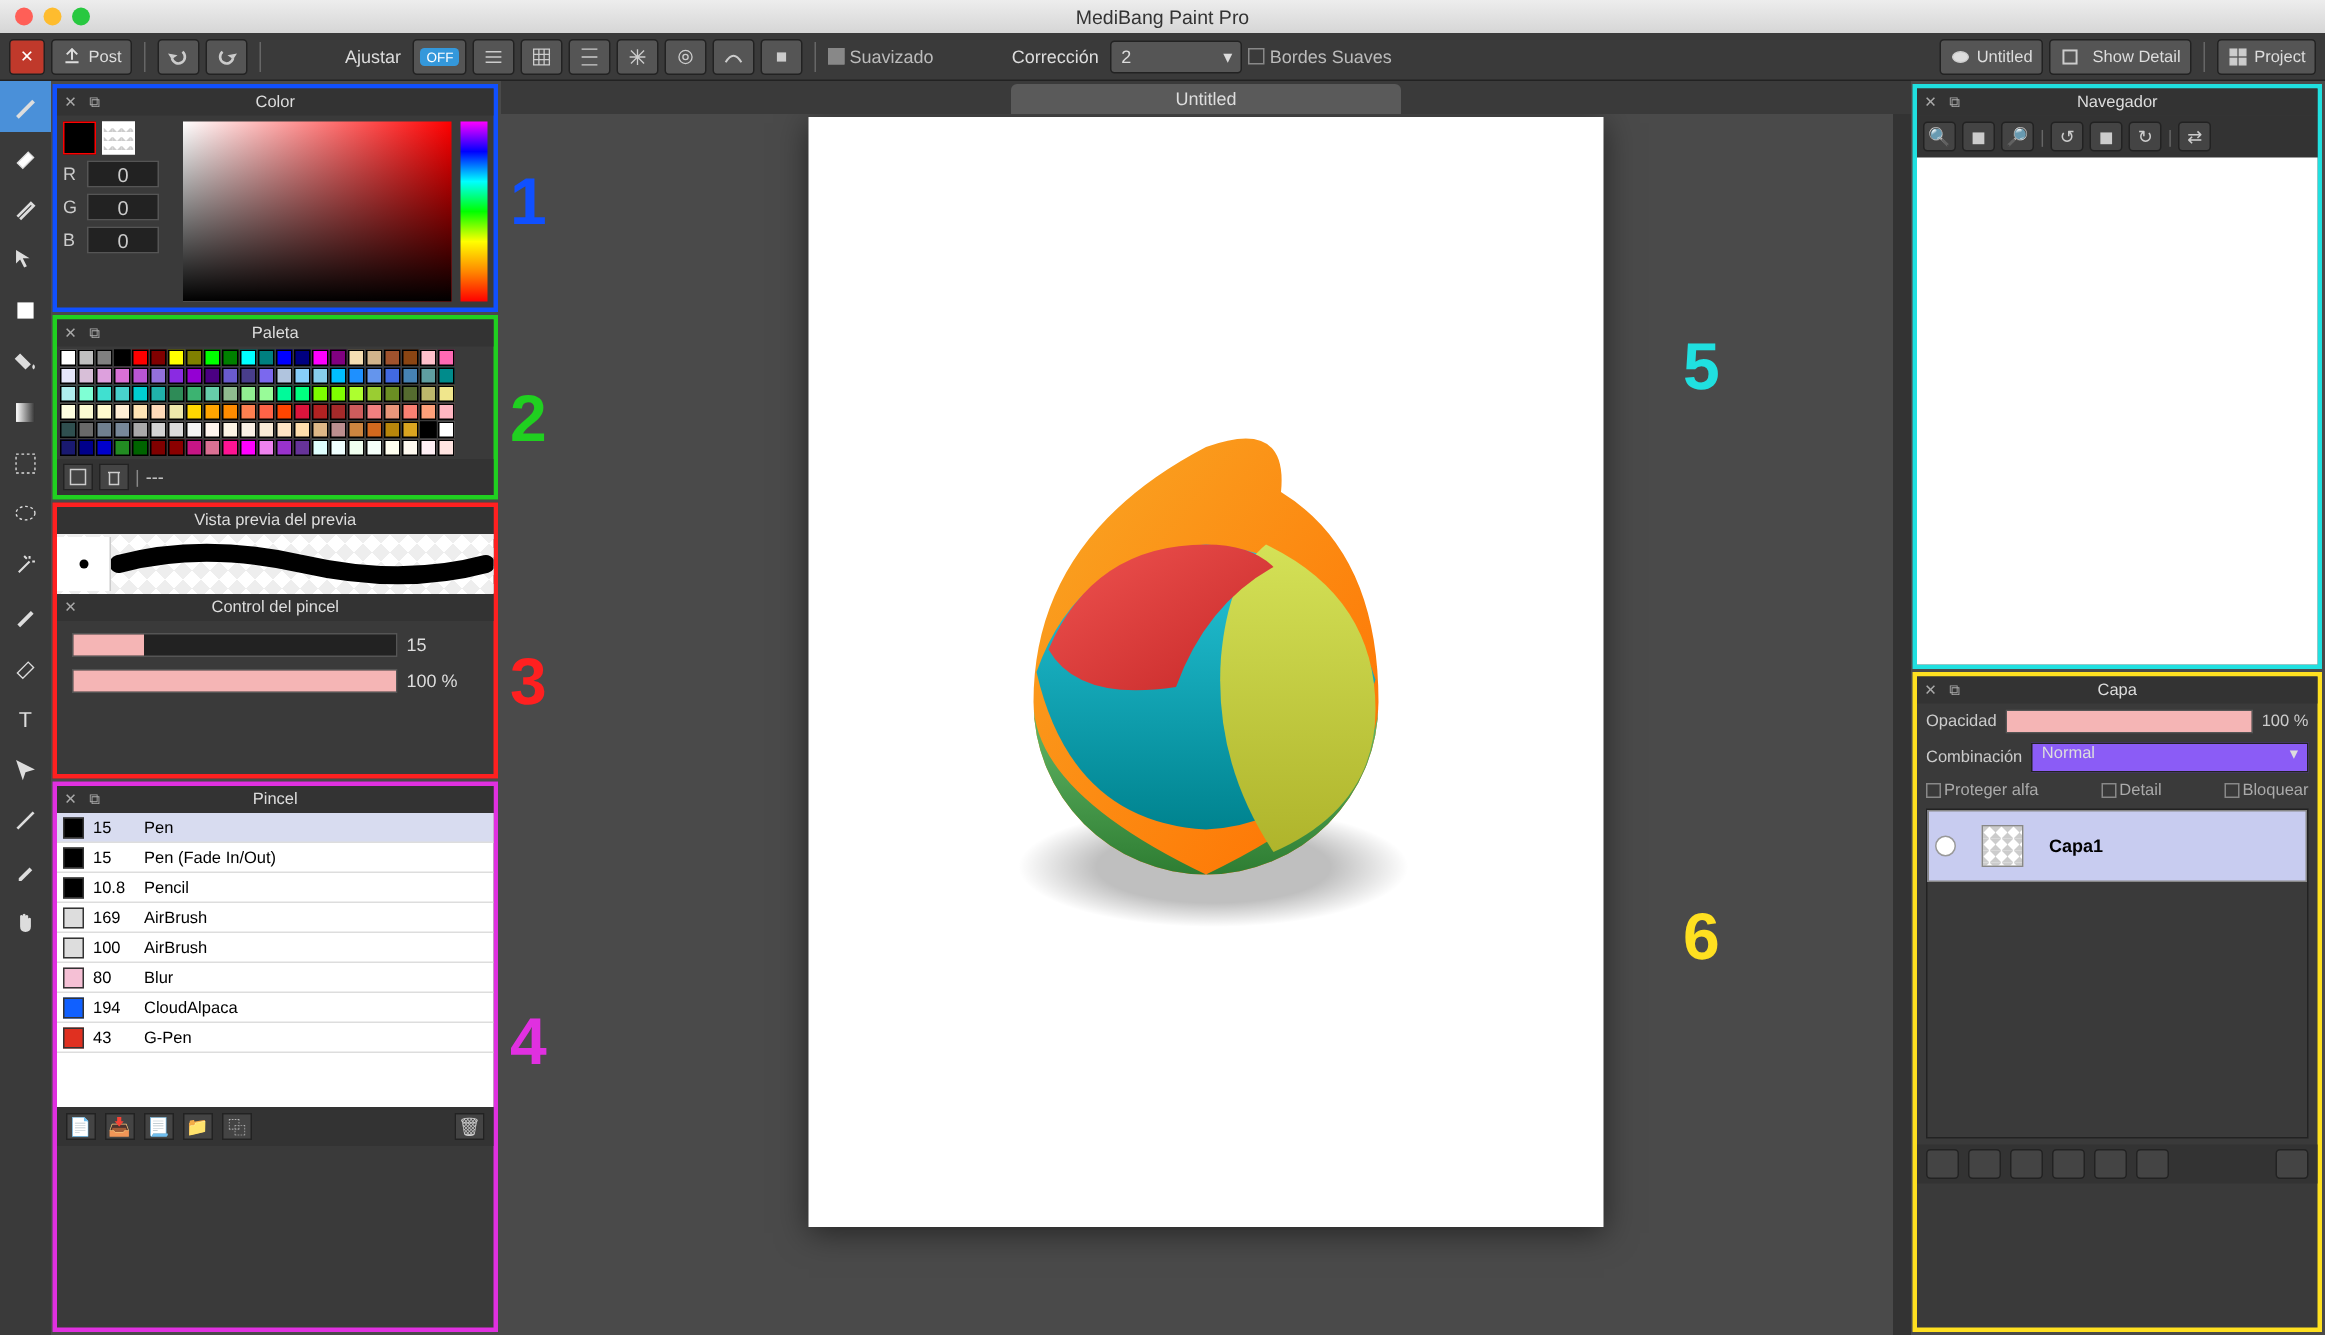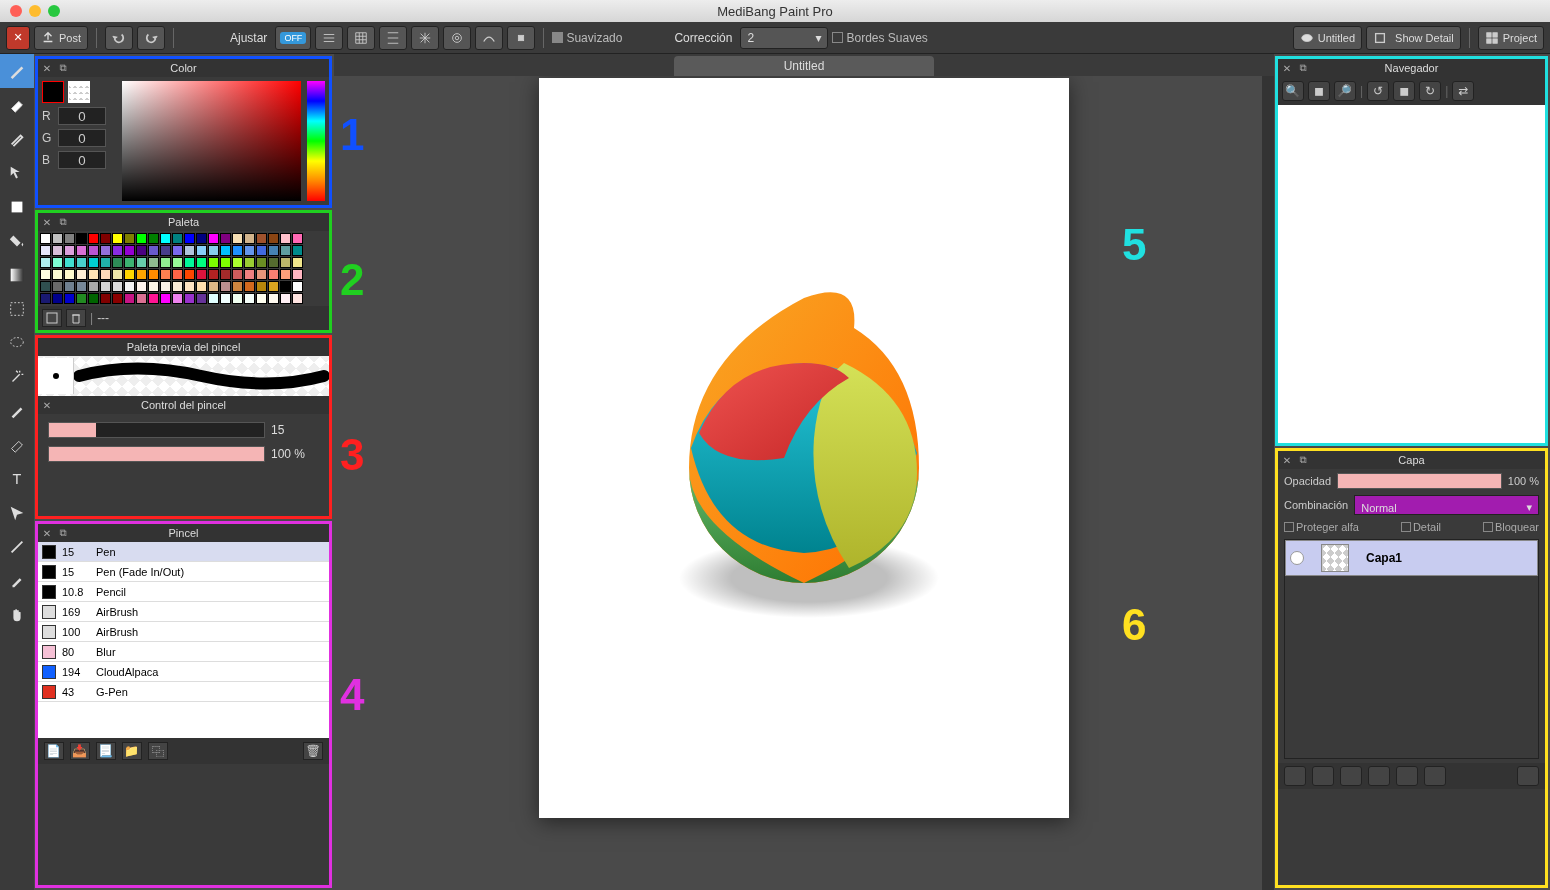--- a/index.html
+++ b/index.html
@@ -100,24 +100,24 @@
 
 .navtools { height:28px; display:flex; align-items:center; gap:4px; padding:0 4px; background:#333; }
 .navtools .nb { width:22px; height:20px; background:#444; border:1px solid #222; border-radius:3px; display:flex; align-items:center; justify-content:center; }
 .navview { flex:1; background:#fff; }
 
 
 .layerbody { padding:4px 6px; display:flex; flex-direction:column; gap:6px; }
 .lrow { display:flex; align-items:center; gap:6px; font-size:11px; }
 .lrow label { color:#ccc; }
 .lrow .slider { flex:1; }
-.lselect { flex:1; background:#a21caf; border:1px solid #222; color:#ddd; height:20px; display:flex; align-items:flex-end; padding:0 6px; justify-content:space-between;gap:16px; }
+.lselect { flex:1; background:#8b5cf6; border:1px solid #222; color:#ddd; height:20px; display:flex; align-items:flex-start; padding:0 6px; justify-content:space-between;gap:16px; }
 .lchk { display:flex; align-items:center; gap:2px; color:#aaa; font-size:11px; }
 .layerlist { flex:1; background:#3a3a3a; border:1px solid #222; min-height:220px; }
-.layer { height:36px; background:#c8ccf0; border:1px solid #888; display:flex; align-items:center; gap:17px; padding:0 4px; color:#000; font-weight:bold; }
+.layer { height:48px; background:#c8ccf0; border:1px solid #888; display:flex; align-items:center; gap:17px; padding:0 4px; color:#000; font-weight:bold; }
 .layer .vis { width:14px; height:14px; border:1px solid #999; border-radius:50%; background:#fff; }
 .layer .thumb { width:28px; height:28px; background-image:linear-gradient(45deg,#ccc 25%,transparent 25%),linear-gradient(-45deg,#ccc 25%,transparent 25%),linear-gradient(45deg,transparent 75%,#ccc 75%),linear-gradient(-45deg,transparent 75%,#ccc 75%); background-size:8px 8px; background-color:#fff; border:1px solid #888; }
 .layerfoot { height:26px; background:#333; display:flex; align-items:center; gap:6px; padding:0 6px; }
 .layerfoot .ib { width:22px; height:20px; background:#444; border:1px solid #222; border-radius:3px; }
 
 
 .annot { position:absolute; font-size:44px; font-weight:bold; }
 .a1{color:#1050ff;} .a2{color:#20d020;} .a3{color:#ff2020;} .a4{color:#e030e0;} .a5{color:#20e0e0;} .a6{color:#ffe020;}
 
 .vscroll { width:12px; background:#333; }
@@ -513,21 +513,21 @@
               <path d="M3 3 H9 V11 H3 Z M2 3 H10" stroke="#ccc" fill="none"></path>
             </svg>
           </div>
         <span style="color:#888">|</span>
         <span>---</span>
       </div>
     </div>
 
     <div class="panel hl-red">
       <div class="phead">
-          <span class="t">Paleta previa del pincel</span>
+          <span class="t">Vista previa del previa</span>
         </div>
       <div class="bpv">
         <div class="dot">
             <span></span>
           </div>
         <svg viewBox="0 0 250 40" preserveAspectRatio="none">
             <path d="M5 20 Q60 5 125 20 T245 20" stroke="#000" fill="none" stroke-width="12" stroke-linecap="round"></path>
           </svg>
       </div>
       <div class="phead">

